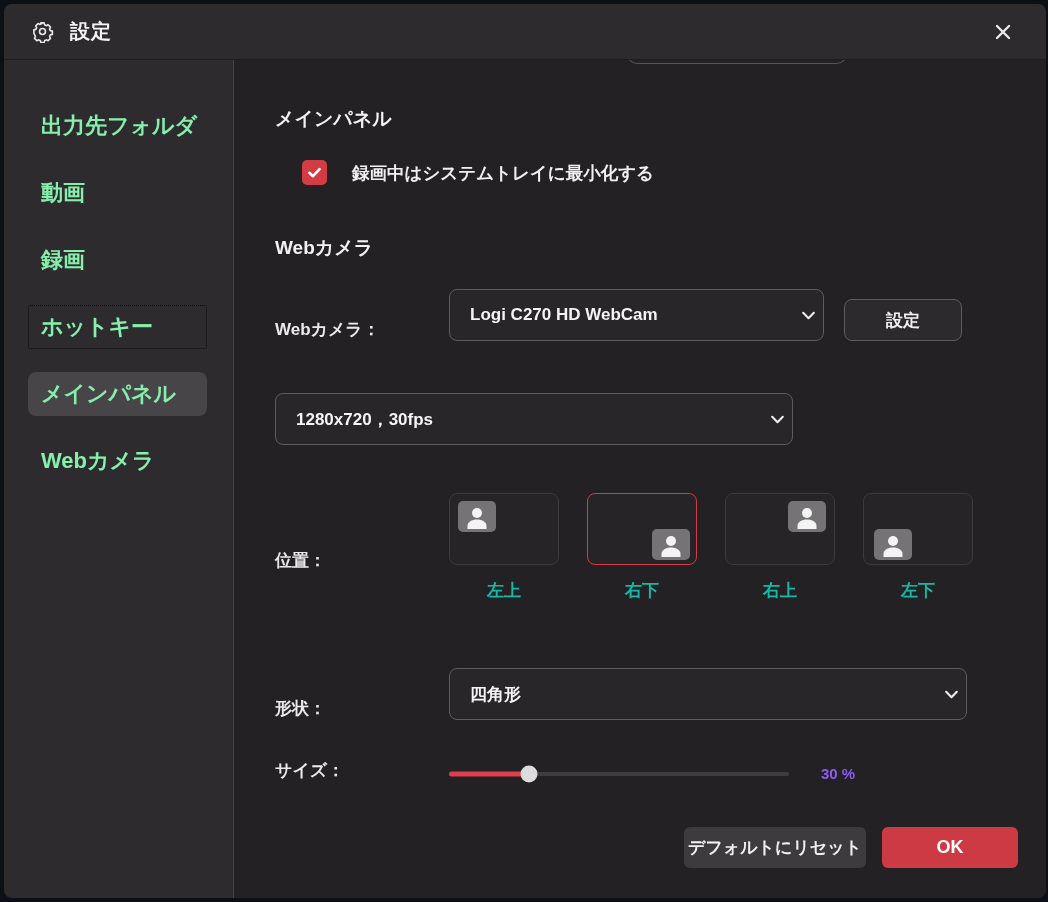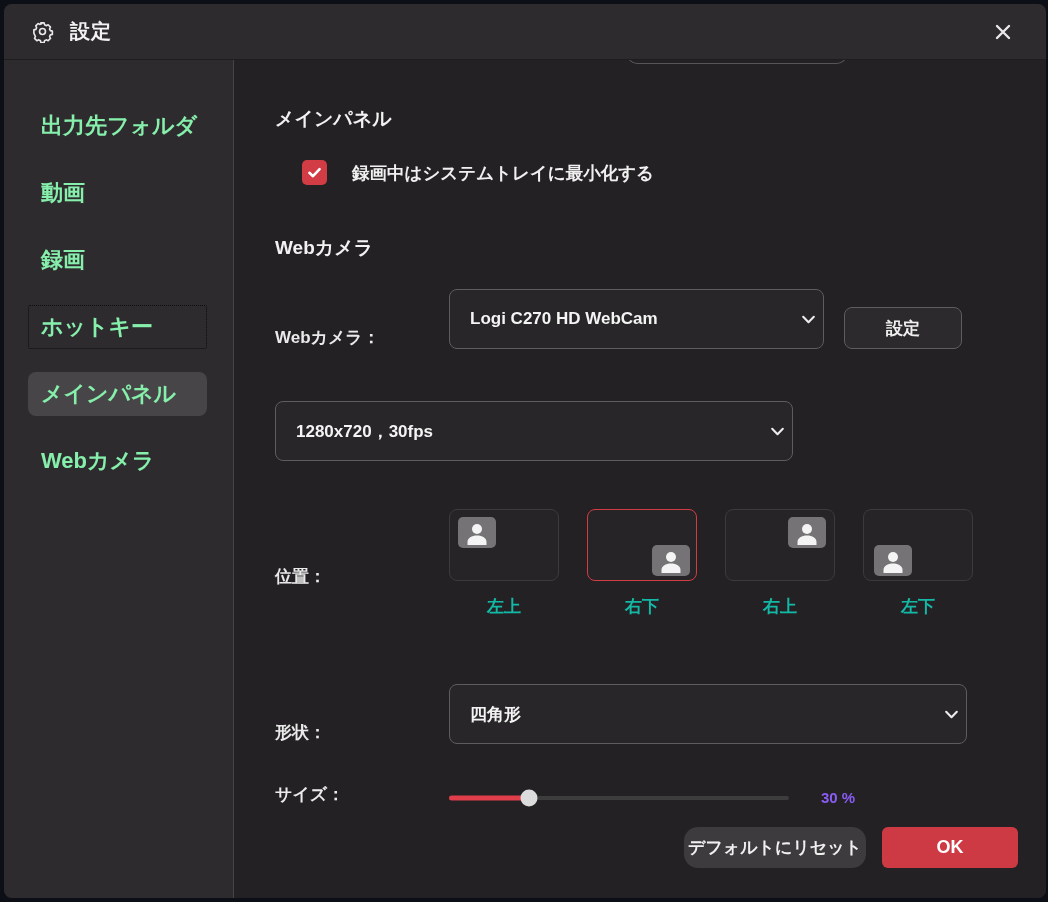--- a/index.html
+++ b/index.html
@@ -77,21 +77,21 @@
   .form-row { display:flex; align-items:flex-end; }
   .form-label { width:174px; flex:0 0 174px; font-size:17px; font-weight:600; color:#eaeaea; }
   .row-device { margin-top:28px; }
   .row-format { margin-top:52px; }
   .row-position { margin-top:48px; }
   .row-position .form-label { align-self:center; padding-top:26px; }
   .row-shape { margin-top:66px; }
   .row-size { margin-top:39px; }
   
   .select {
-    height:60px; background:#282628;
+    height:52px; background:#282628;
     border:1px solid #5e5c5e; border-radius:8px;
     display:flex; align-items:center;
     padding:0 6px 0 20px;
     cursor:pointer;
   }
   .select .sel-text { font-size:17px; font-weight:700; color:#f4f4f4; }
   .select .chev { margin-left:auto; display:flex; }
   .w-device { width:375px; }
   .w-wide   { width:518px; }
   .settings-btn {
@@ -142,21 +142,21 @@
     background:#dcdcdc;
   }
   .size-value { margin-left:32px; font-size:15px; font-weight:600; color:#8b5cf6; }
   
   .footer {
     position:absolute; right:28px; bottom:30px;
     display:flex; gap:16px;
   }
   .reset-btn {
     width:182px; height:41px;
-    background:#3d3b3d; border-radius:14px;
+    background:#3d3b3d; border-radius:6px;
     display:flex; align-items:center; justify-content:center;
     font-size:17px; font-weight:600; color:#f0f0f0;
     cursor:pointer;
   }
   .ok-btn {
     width:136px; height:41px;
     background:#ce3a44; border-radius:6px;
     display:flex; align-items:center; justify-content:center;
     font-size:18px; font-weight:700; color:#ffffff;
     cursor:pointer;

